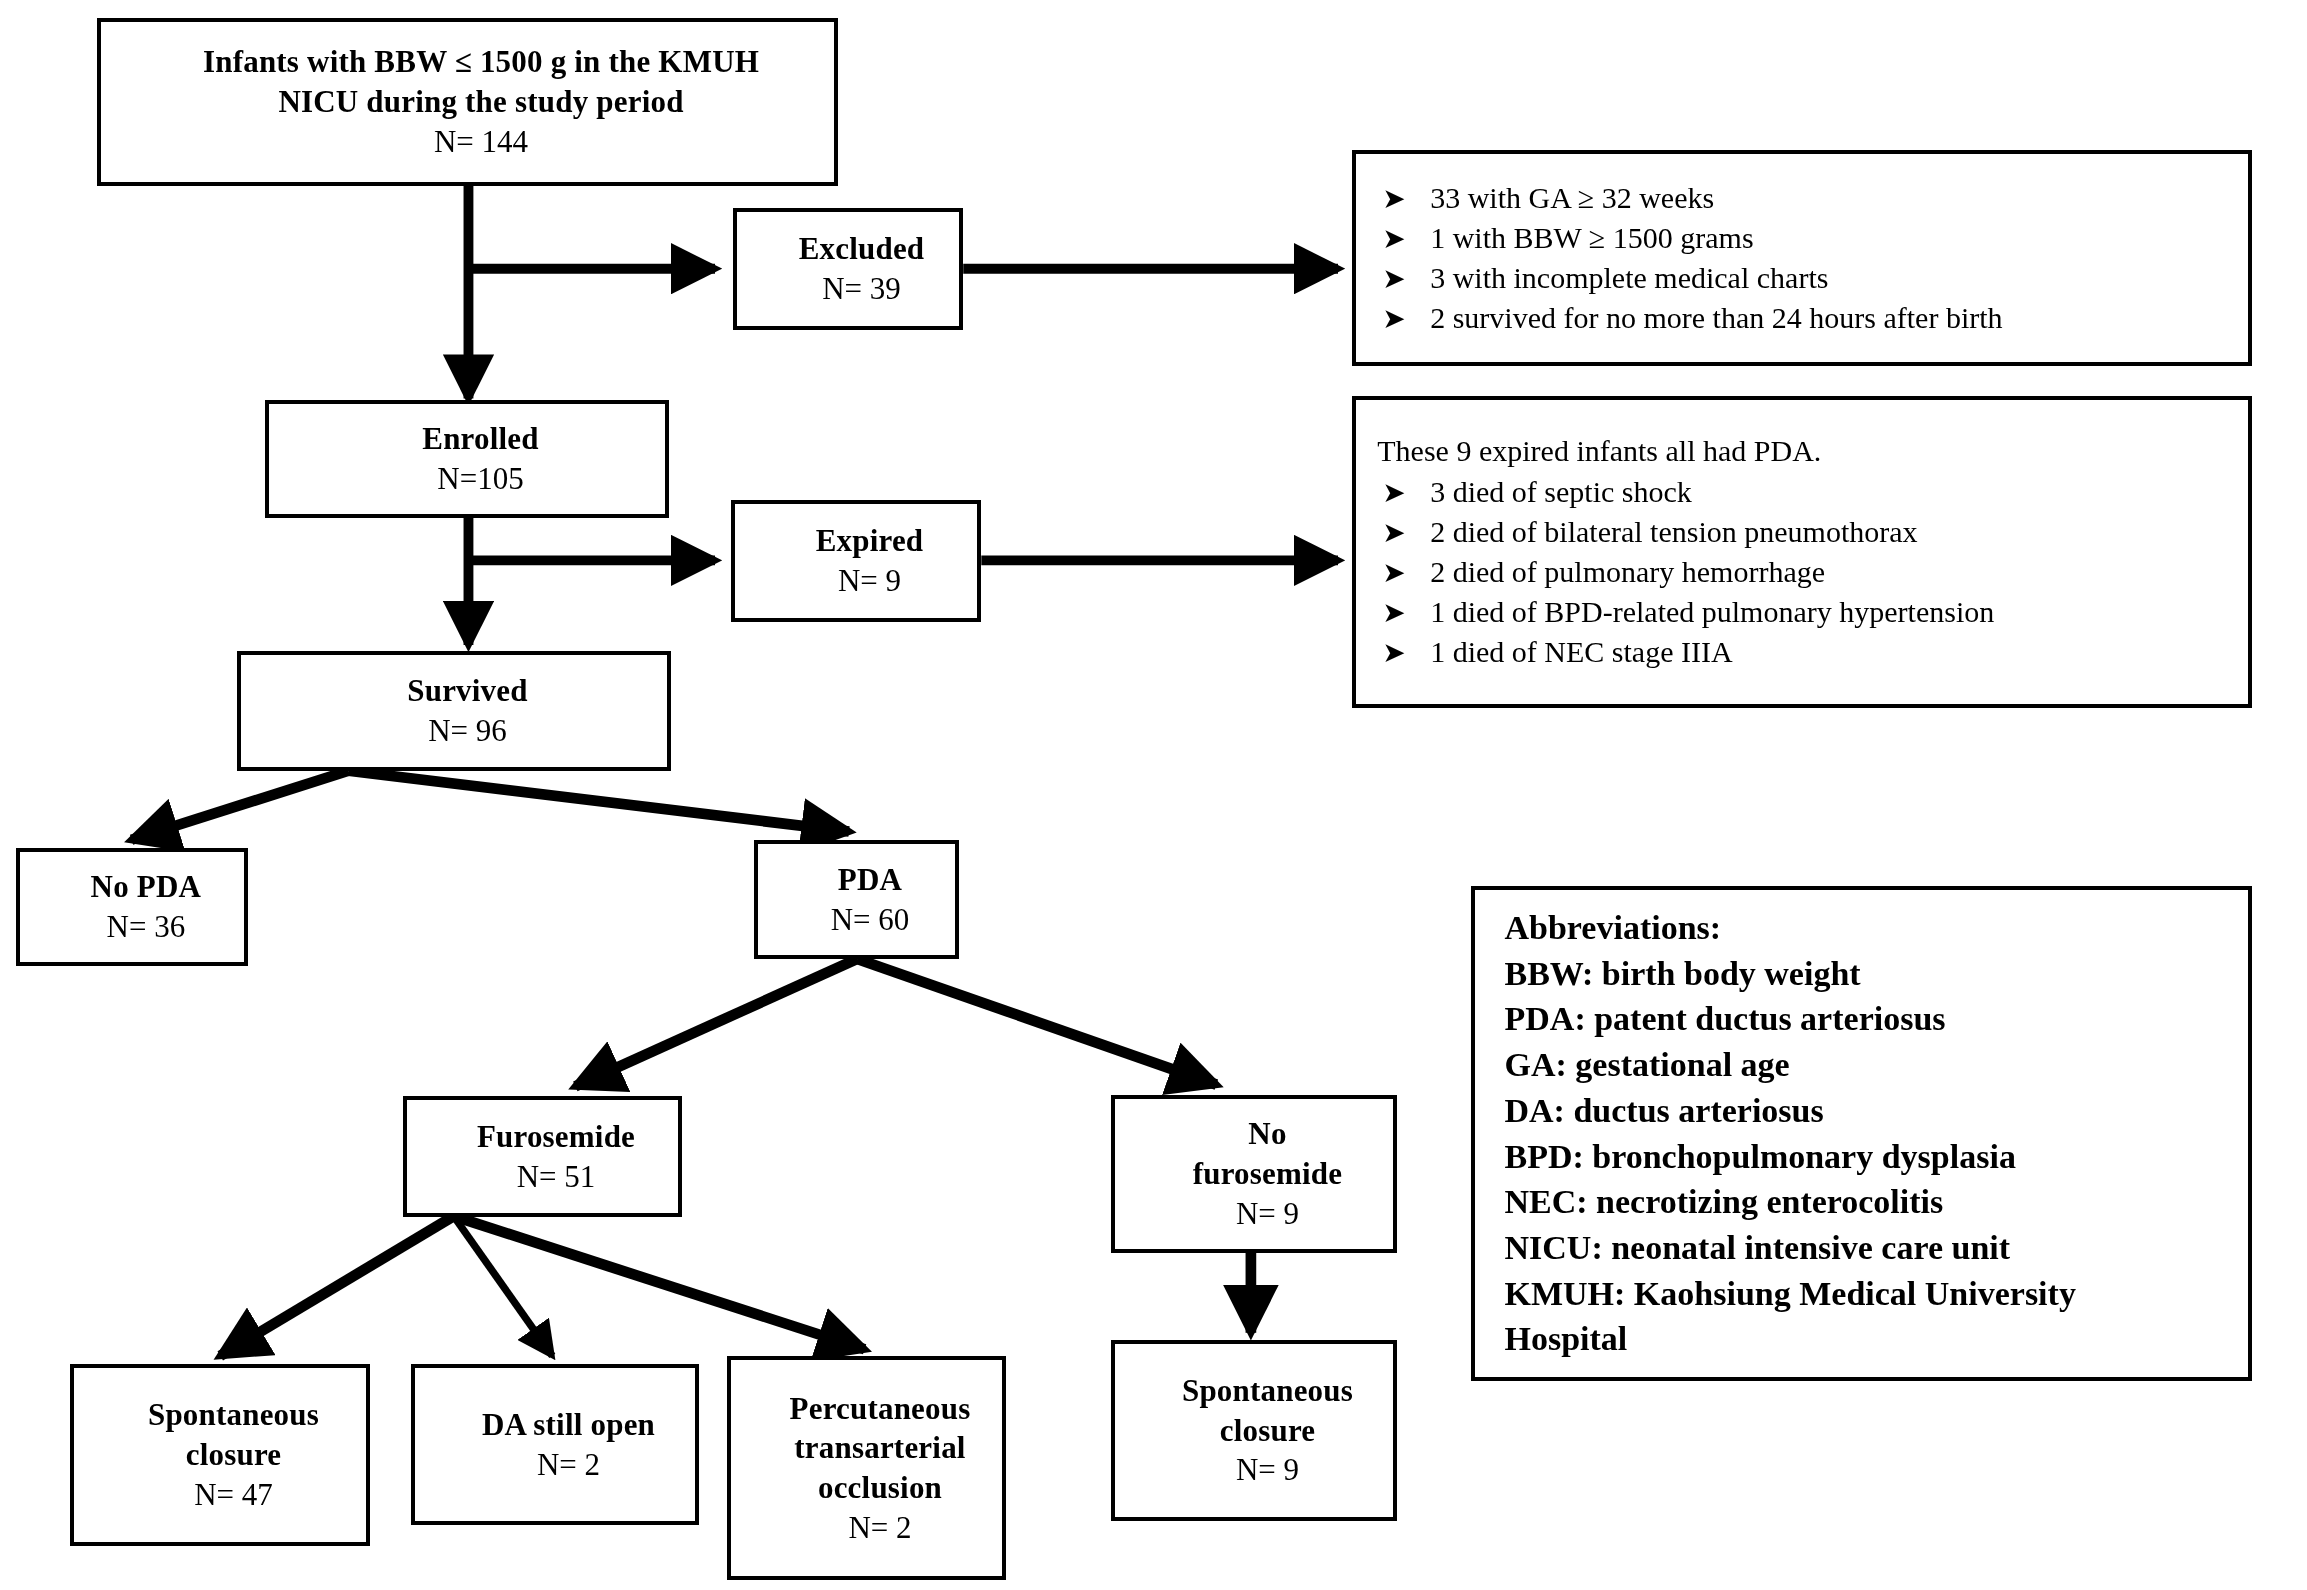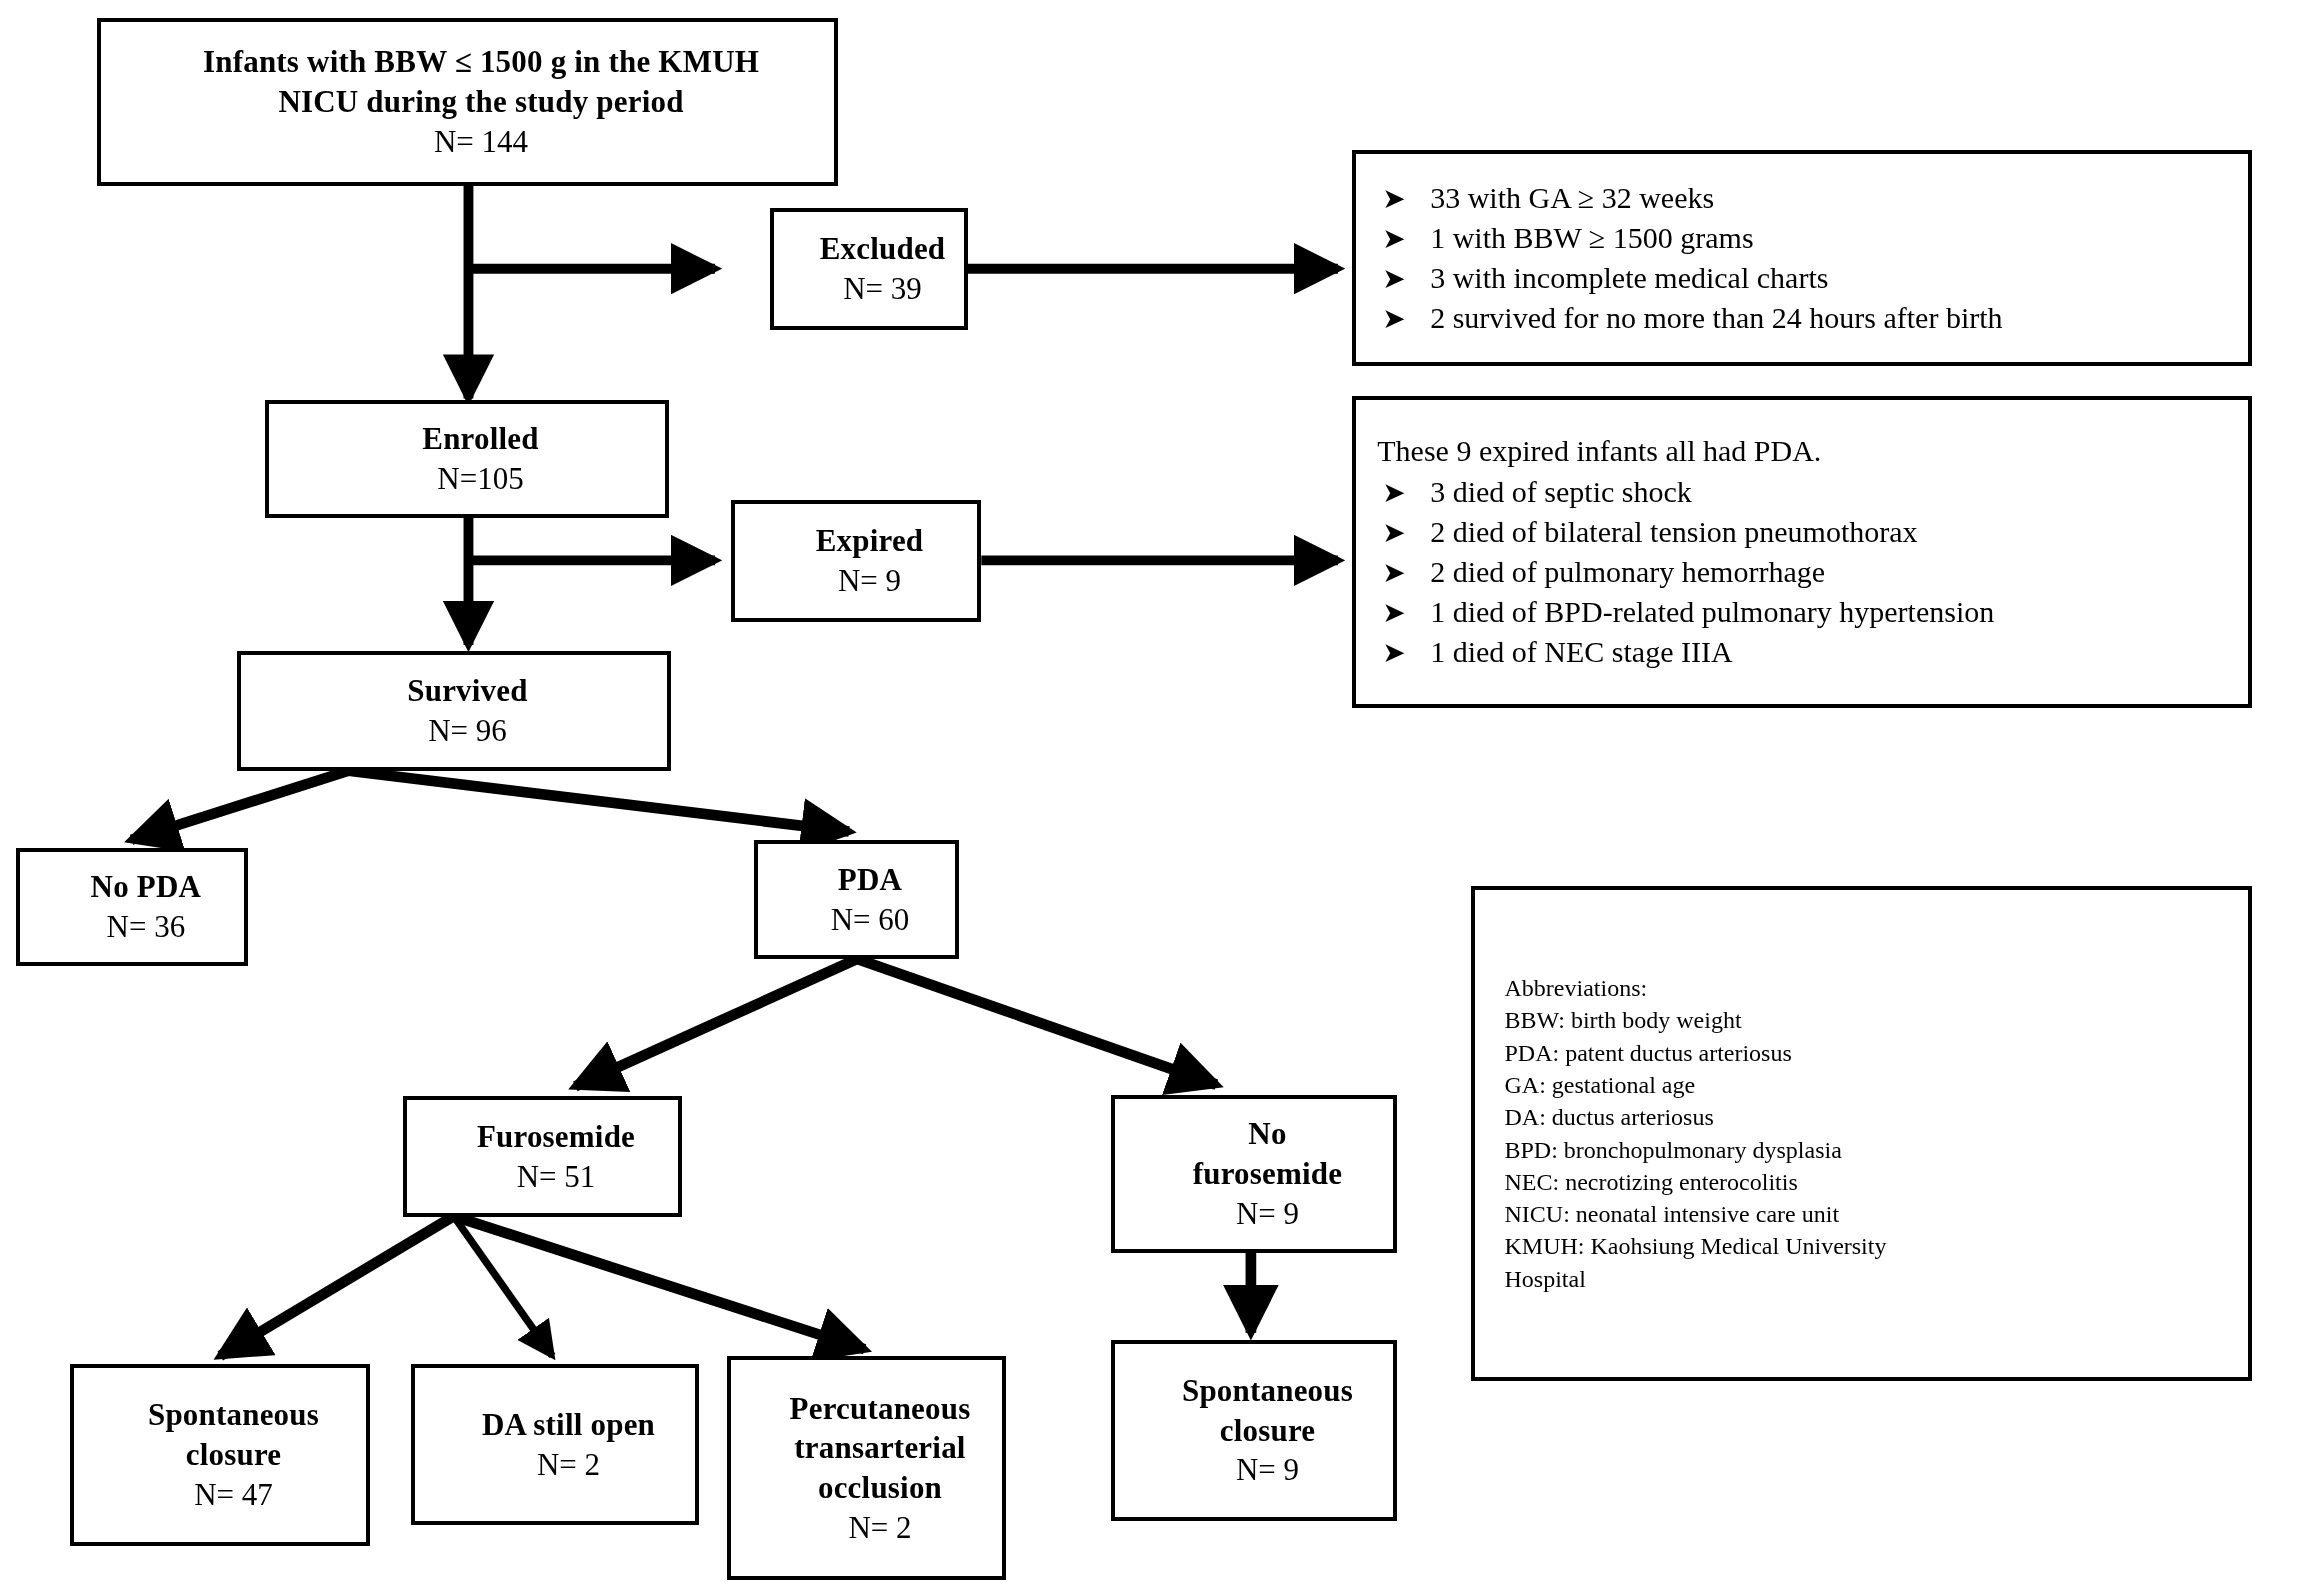--- a/index.html
+++ b/index.html
@@ -42,21 +42,21 @@
     font-size:30px;line-height:1.34;
     display:flex;align-items:baseline;
   }
   .panel li .bullet{
     width:48px;flex:0 0 48px;
     font-size:28px;
     text-align:left;
     padding-left:8.2px;
   }
   .panel li .txt{flex:1 1 auto;}
-  .abbr{font-size:24px;line-height:1.345;}
+  .abbr{font-size:34px;line-height:1.345;font-weight:bold;}
   .abbr .ln{display:block;white-space:pre;}
 </style>
 </head>
 <body>
 
 <div id="stage">
 
   <svg id="edges" viewBox="0 0 2807 1935" width="2307" height="2307" preserveAspectRatio="none">
     <defs>
       <marker id="ah" viewBox="0 0 10 10" refX="8.6" refY="5" markerWidth="5.2" markerHeight="5.2" orient="auto-start-reverse">
@@ -92,21 +92,21 @@
 
     <path d="M 1522 1524 L 1522 1622" stroke="#000000" stroke-width="13" fill="none" marker-end="url(#ah)"></path>
   </svg>
 
   <div class="node" style="left:97px;top:18px;width:741px;height:168px;">
     <div class="ttl">Infants with BBW ≤ 1500 g in the KMUH</div>
     <div class="ttl">NICU during the study period</div>
     <div class="num">N= 144</div>
   </div>
 
-  <div class="node" style="left:770px;top:208px;width:198px;height:122px;">
+  <div class="node" style="left:733px;top:208px;width:230px;height:122px;">
     <div class="ttl">Excluded</div>
     <div class="num">N= 39</div>
   </div>
 
   <div class="node" style="left:265px;top:400px;width:404px;height:118px;">
     <div class="ttl">Enrolled</div>
     <div class="num">N=105</div>
   </div>
 
   <div class="node" style="left:731px;top:500px;width:250px;height:122px;">

